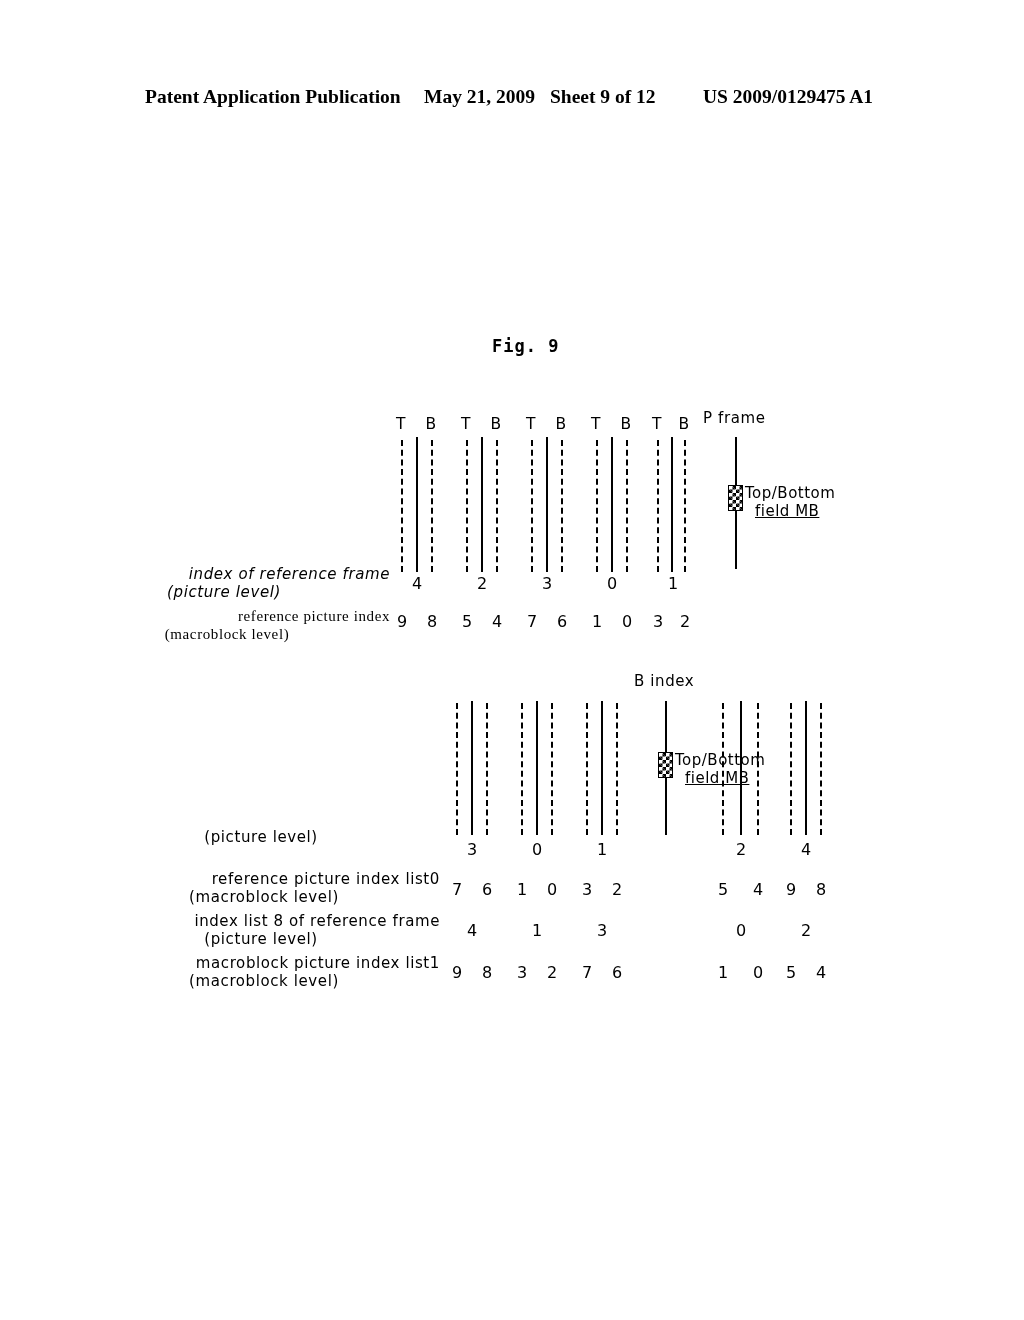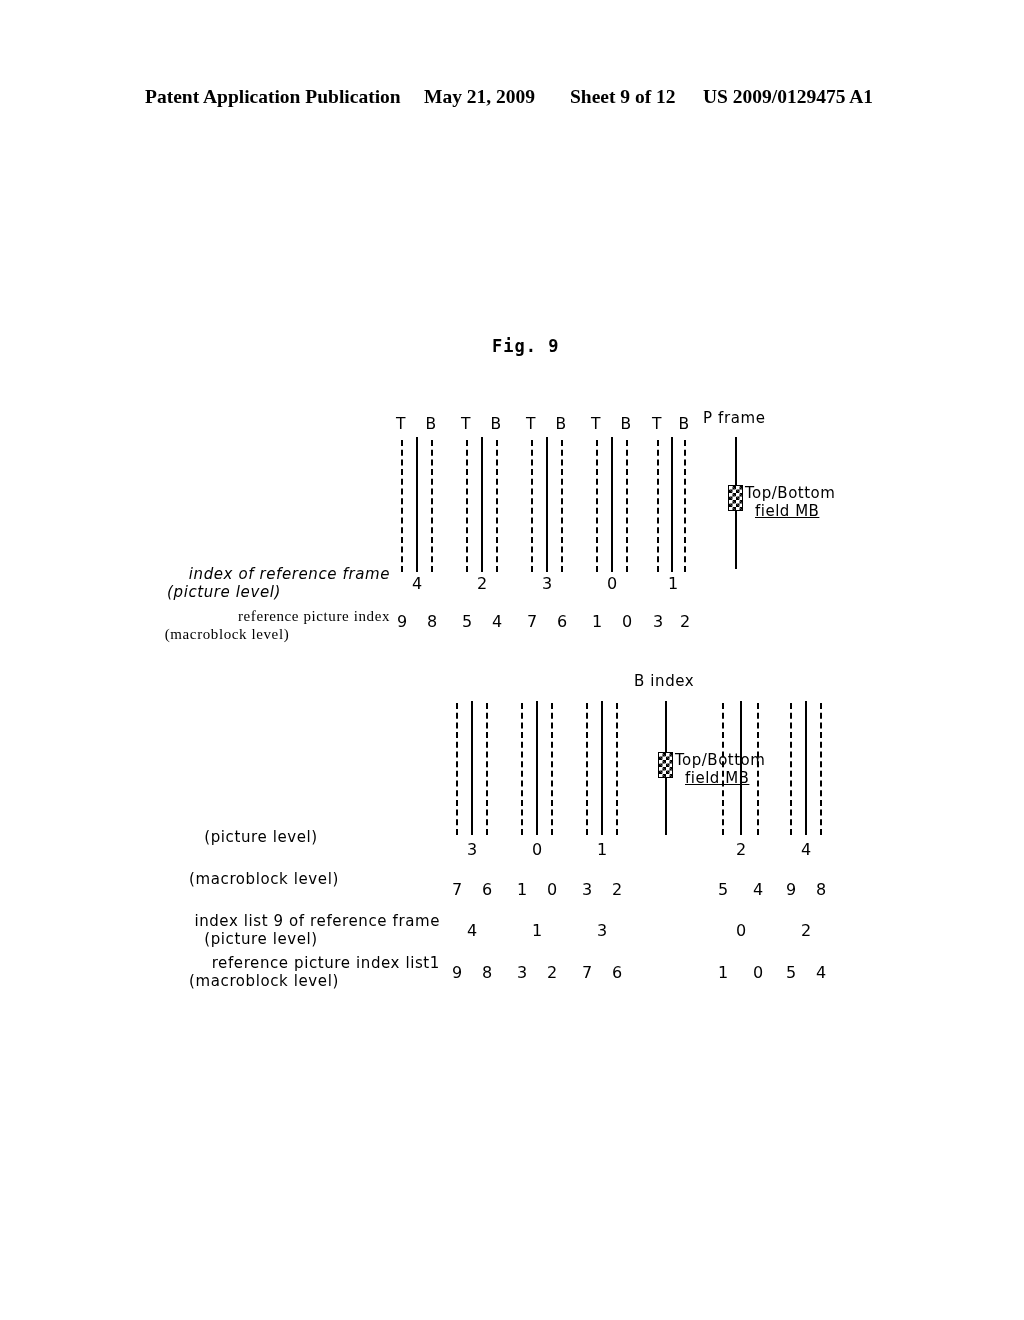--- a/index.html
+++ b/index.html
@@ -27,21 +27,21 @@
   #page-header .hdr {
     position: absolute;
     font-family: "Liberation Serif", serif;
     font-weight: bold;
     font-size: 19.5px;
     white-space: nowrap;
     letter-spacing: 0px;
   }
   #hdr-pub   { left: 145px; top: 0; }
   #hdr-date  { left: 424px; top: 0; text-align: right; }
-  #hdr-sheet { left: 570px; top: 0; }
+  #hdr-sheet { left: 550px; top: 0; }
   #hdr-num   { left: 703px; top: 0; }
 
   
   #fig-caption {
     position: absolute;
     left: 492px;
     top: 336px;
     font-family: "DejaVu Sans Mono", monospace;
     font-weight: bold;
     font-size: 17px;
@@ -235,30 +235,31 @@
 
   <div class="vline dashed" style="left:790px; top:703px; height:132px;"></div>
   <div class="vline solid" style="left:805px; top:701px; height:134px;"></div>
   <div class="vline dashed" style="left:820px; top:703px; height:132px;"></div>
 
   <div class="lbl-right" style="left:130px; top:828px; width:310px;">
     <div style="text-align:center; padding-right:48px;">(picture level)</div>
   </div>
 
   <div class="lbl-right" style="left:130px; top:870px; width:310px;">
+    <div>reference picture index list0</div>
     <div style="text-align:center; padding-right:42px;">(macroblock level)</div>
   </div>
 
   <div class="lbl-right" style="left:130px; top:912px; width:310px;">
-    <div>index list 9 of reference frame</div>
+    <div>index list 8 of reference frame</div>
     <div style="text-align:center; padding-right:48px;">(picture level)</div>
   </div>
 
   <div class="lbl-right" style="left:130px; top:954px; width:310px;">
-    <div>reference picture index list1</div>
+    <div>macroblock picture index list1</div>
     <div style="text-align:center; padding-right:42px;">(macroblock level)</div>
   </div>
 
   <div class="num" style="left:472px; top:840px;">3</div>
   <div class="num" style="left:537px; top:840px;">0</div>
   <div class="num" style="left:602px; top:840px;">1</div>
   <div class="num" style="left:741px; top:840px;">2</div>
   <div class="num" style="left:806px; top:840px;">4</div>
 
   <div class="num" style="left:457px; top:880px;">7</div>

